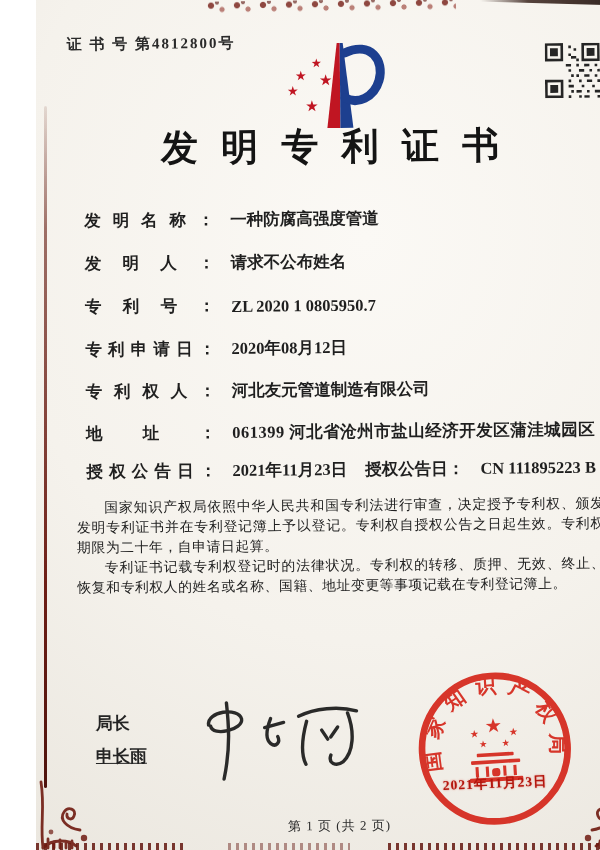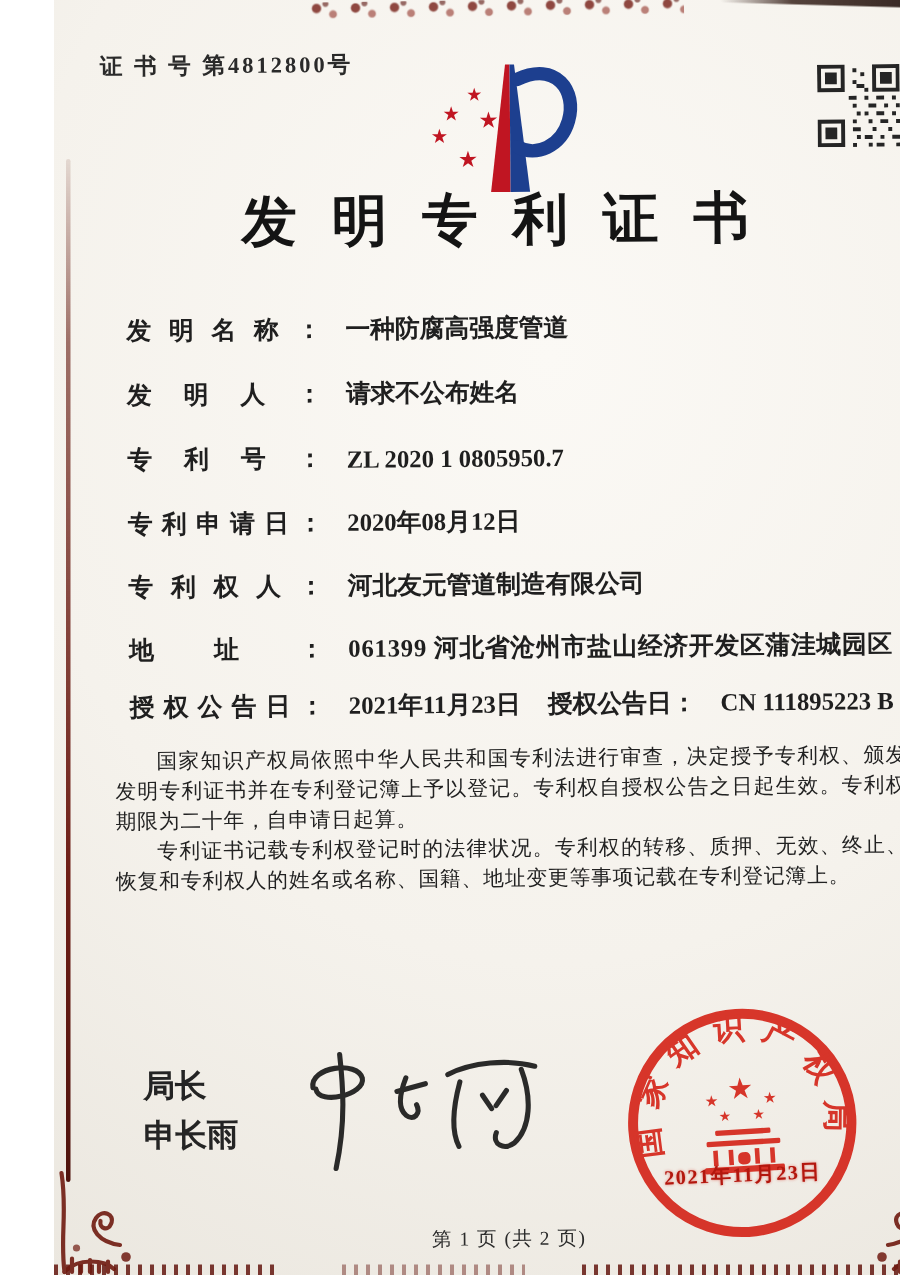--- a/index.html
+++ b/index.html
@@ -53,23 +53,23 @@
   .fvalue{margin-left:12px;}
   .grant-pair{margin-left:14px;}
   .grant-pair .flabel{width:auto; text-align-last:auto;}
   .r0{top:208px;} .r1{top:251px;} .r2{top:294px;} .r3{top:337px;}
   .r4{top:379px;} .r5{top:421px;} .r6{top:459px;}
   .r5 .fvalue{letter-spacing:.5px;}
   
   .paras{position:absolute; left:40px; top:496px; width:528px; font-size:13.8px; line-height:20px; color:#222;}
   .paras p{margin:0; text-indent:2em; text-align:justify; letter-spacing:.6px;}
   
-  .director{position:absolute; left:57px; top:712px; font-size:21px; font-weight:700; color:#242424;}
+  .director{position:absolute; left:57px; top:712px; font-size:17px; font-weight:700; color:#242424;}
   .director div{line-height:20px;}
-  .director .name{margin-top:13px;}
+  .director .name{margin-top:13px;text-decoration:underline;}
   .signature{position:absolute; left:148px; top:694px;}
   
   .seal{position:absolute; left:374px; top:668px; width:164px; height:164px; transform:rotate(-3deg); opacity:.93;}
   .seal-date{position:absolute; left:374px; top:776px; width:164px; text-align:center;
     color:#b3170e; font-size:13.5px; font-weight:700; letter-spacing:1px;
     transform:rotate(-2deg); text-shadow:0 0 2px rgba(214,40,28,.6); white-space:nowrap;}
   
   .footer{position:absolute; left:0; top:817px; width:100%; text-align:center; font-size:13px; letter-spacing:1px; color:#2b2b2b;}
 </style>
 </head>

